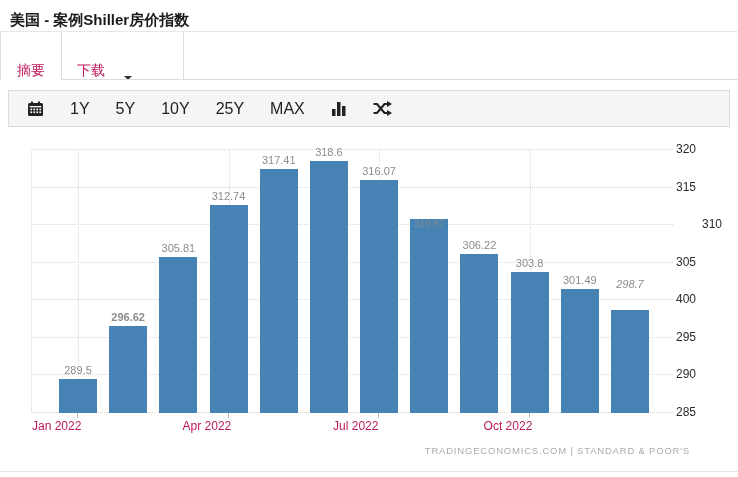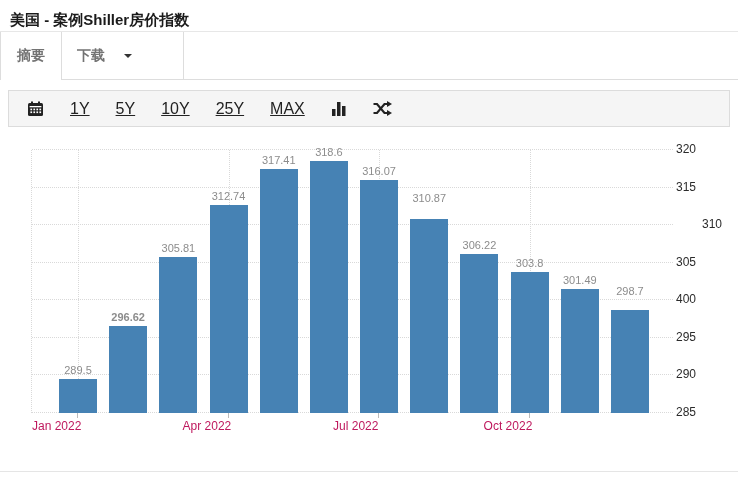--- a/index.html
+++ b/index.html
@@ -7,32 +7,32 @@
     width:738px;height:477px;position:relative;overflow:hidden;
     background:#fff;font-family:"Liberation Sans","DejaVu Sans",sans-serif;
     -webkit-font-smoothing:antialiased;
   }
   .title-bar{
     height:22px;padding:9px 0 0 10px;border-bottom:1px solid #e7e7e7;
     font-size:15px;line-height:22px;font-weight:bold;color:#1b1b1b;
   }
   .tabs{position:relative;height:48px;display:flex;align-items:stretch;}
   .tabs::after{content:"";position:absolute;left:0;right:0;bottom:0;height:1px;background:#ddd;}
-  .tab{display:flex;align-items:center;font-size:14px;color:#737373;cursor:pointer;box-sizing:border-box;font-weight:bold;}
+  .tab{display:flex;align-items:flex-end;font-size:14px;color:#be185d;cursor:pointer;box-sizing:border-box;}
   .tab.active{
     position:relative;z-index:1;background:#fff;width:62px;justify-content:center;
     border-left:1px solid #ddd;border-right:1px solid #ddd;
   }
   .tab.download{width:122px;padding-left:15px;border-right:1px solid #ddd;gap:19px;}
   .caret{width:0;height:0;border-left:4px solid transparent;border-right:4px solid transparent;border-top:4px solid #333;display:inline-block;}
   .toolbar{
     margin:10px 8px 0;height:37px;box-sizing:border-box;background:#f5f5f5;
     border:1px solid #dcdcdc;display:flex;align-items:center;padding-left:18px;gap:26px;
   }
-  .toolbar button{background:none;border:0;padding:0;margin:0;font:inherit;cursor:pointer;display:flex;align-items:center;text-decoration:underline;}
+  .toolbar button{background:none;border:0;padding:0;margin:0;font:inherit;cursor:pointer;display:flex;align-items:center;}
   .range-btn{font-size:13px;color:#222;font-weight:bold;}
   .chart{position:relative;height:344px;}
   .plot{position:absolute;left:31px;top:23px;width:641px;height:263px;border-left:1px dotted #d9d9d9;}
   .grid-h{position:absolute;left:0;width:641px;height:0;border-top:1px dotted #d9d9d9;}
   .grid-v{position:absolute;top:0;height:263px;width:0;border-left:1px dotted #d9d9d9;}
   .bar{position:absolute;bottom:0;width:38px;}
   .bar-label{position:absolute;width:64px;text-align:center;font-size:11px;color:#8c8c8c;white-space:nowrap;}
   .ytick{position:absolute;left:676px;font-size:12px;color:#2b2b2b;line-height:15px;}
   .xtick-mark{position:absolute;top:286px;height:5px;width:0;border-left:1px solid #bbb;}
   .xtick-label{position:absolute;top:292px;width:90px;text-align:left;font-size:12px;color:#be185d;}
@@ -122,30 +122,31 @@
       <div class="bar-label" style="left: 114.36px; bottom: 159.372px; color: rgb(140, 140, 140);">305.81</div>
       <div class="bar" style="left: 177.54px; height: 208.446px; background: rgb(70, 130, 180);"></div>
       <div class="bar-label" style="left: 164.54px; bottom: 211.446px; color: rgb(140, 140, 140);">312.74</div>
       <div class="bar" style="left: 227.72px; height: 243.538px; background: rgb(70, 130, 180);"></div>
       <div class="bar-label" style="left: 214.72px; bottom: 246.538px; color: rgb(140, 140, 140);">317.41</div>
       <div class="bar" style="left: 277.9px; height: 252.48px; background: rgb(70, 130, 180);"></div>
       <div class="bar-label" style="left: 264.9px; bottom: 255.48px; color: rgb(140, 140, 140);">318.6</div>
       <div class="bar" style="left: 328.08px; height: 233.469px; background: rgb(70, 130, 180);"></div>
       <div class="bar-label" style="left: 315.08px; bottom: 236.469px; color: rgb(140, 140, 140);">316.07</div>
       <div class="bar" style="left: 378.26px; height: 194.395px; background: rgb(70, 130, 180);"></div>
-      <div class="bar-label" style="left: 365.26px; bottom: 209px; color: rgb(140, 140, 140);">310.87</div>
+      <div class="bar-label" style="left: 365.26px; bottom: 184px; color: rgb(140, 140, 140); font-family: Liberation Serif, serif;">310.87</div>
       <div class="bar" style="left: 428.44px; height: 159.453px; background: rgb(70, 130, 180);"></div>
       <div class="bar-label" style="left: 415.44px; bottom: 162.453px; color: rgb(140, 140, 140);">306.22</div>
       <div class="bar" style="left: 478.62px; height: 141.269px; background: rgb(70, 130, 180);"></div>
       <div class="bar-label" style="left: 465.62px; bottom: 144.269px; color: rgb(140, 140, 140);">303.8</div>
       <div class="bar" style="left: 528.8px; height: 123.911px; background: rgb(70, 130, 180);"></div>
       <div class="bar-label" style="left: 515.8px; bottom: 126.911px; color: rgb(140, 140, 140);">301.49</div>
       <div class="bar" style="left: 578.98px; height: 102.946px; background: rgb(70, 130, 180);"></div>
-      <div class="bar-label" style="left: 565.98px; bottom: 116px; color: rgb(140, 140, 140);">298.7</div>
+      <div class="bar-label" style="left: 565.98px; bottom: 123px; color: rgb(140, 140, 140); font-style: italic;">298.7</div>
     </div>
+  <div class="attribution">TRADINGECONOMICS.COM  |  STANDARD &amp; POOR'S</div>
 <div class="ytick" style="top: 278px;">285</div>
     <div class="ytick" style="top: 240.429px;">290</div>
     <div class="ytick" style="top: 202.857px;">295</div>
     <div class="ytick" style="top: 165.286px;">400</div>
     <div class="ytick" style="top: 127.714px;">305</div>
     <div class="ytick" style="top: 90.1429px; margin-left: 26px;">310</div>
     <div class="ytick" style="top: 52.5714px;">315</div>
     <div class="ytick" style="top: 15px;">320</div>
     <div class="xtick-mark" style="left: 77px;"></div>
     <div class="xtick-label" style="left: 32px;">Jan 2022</div>

